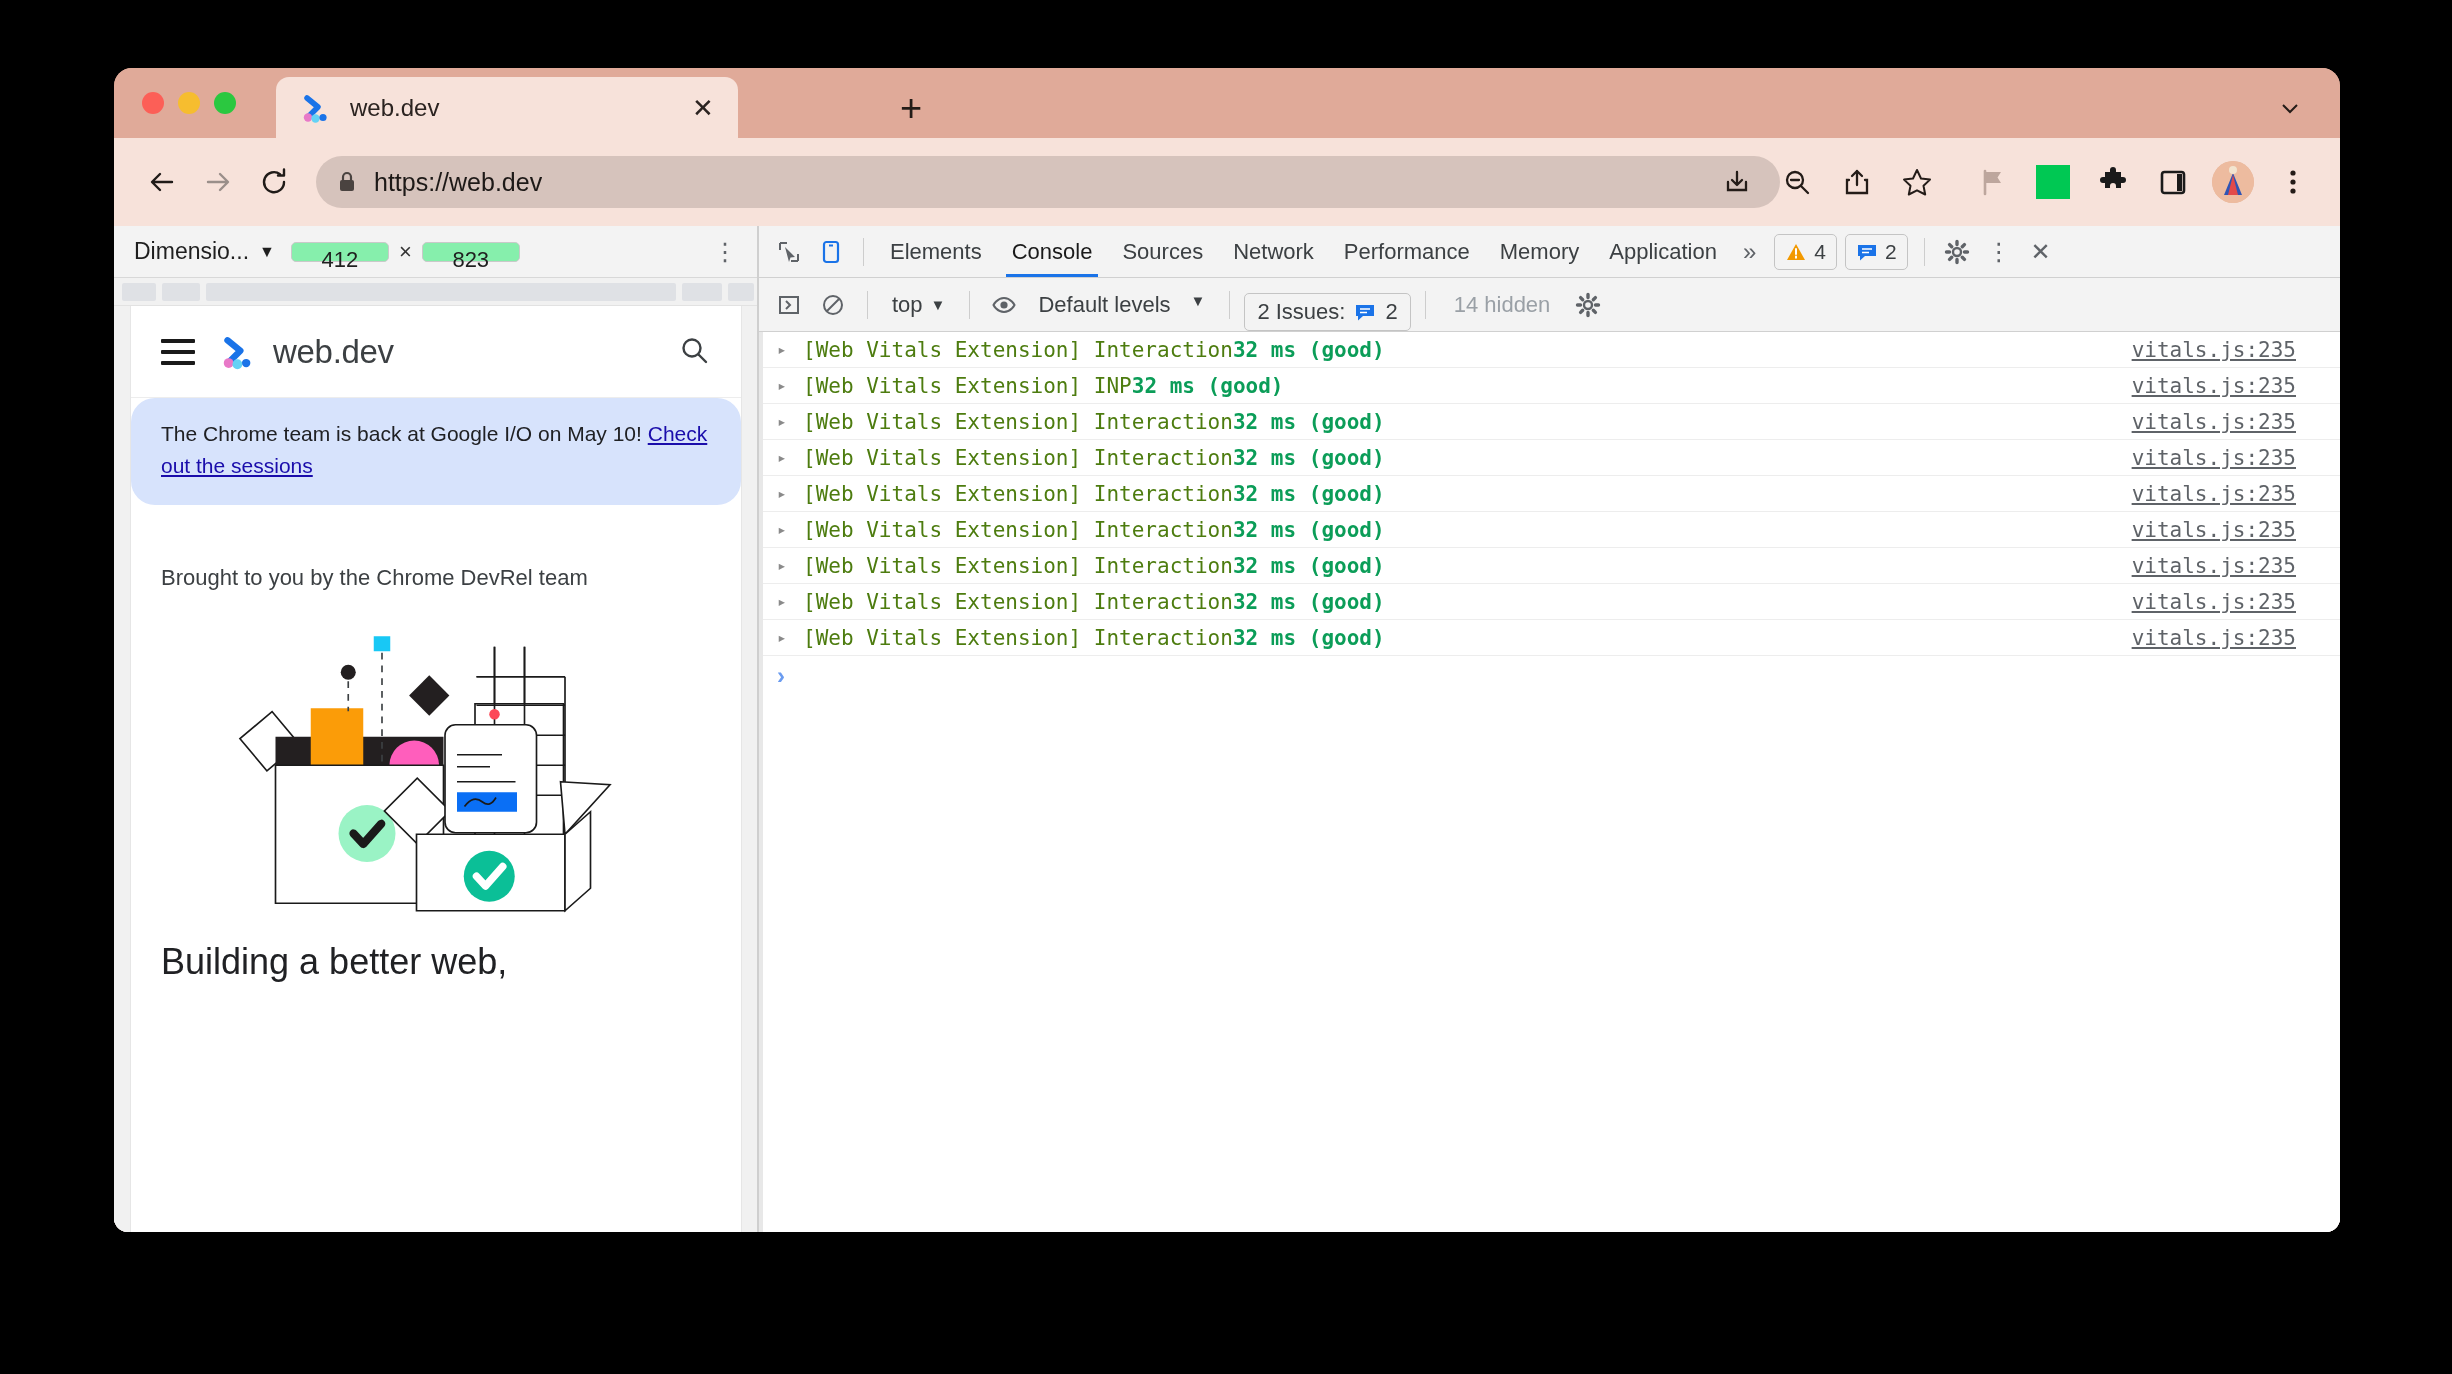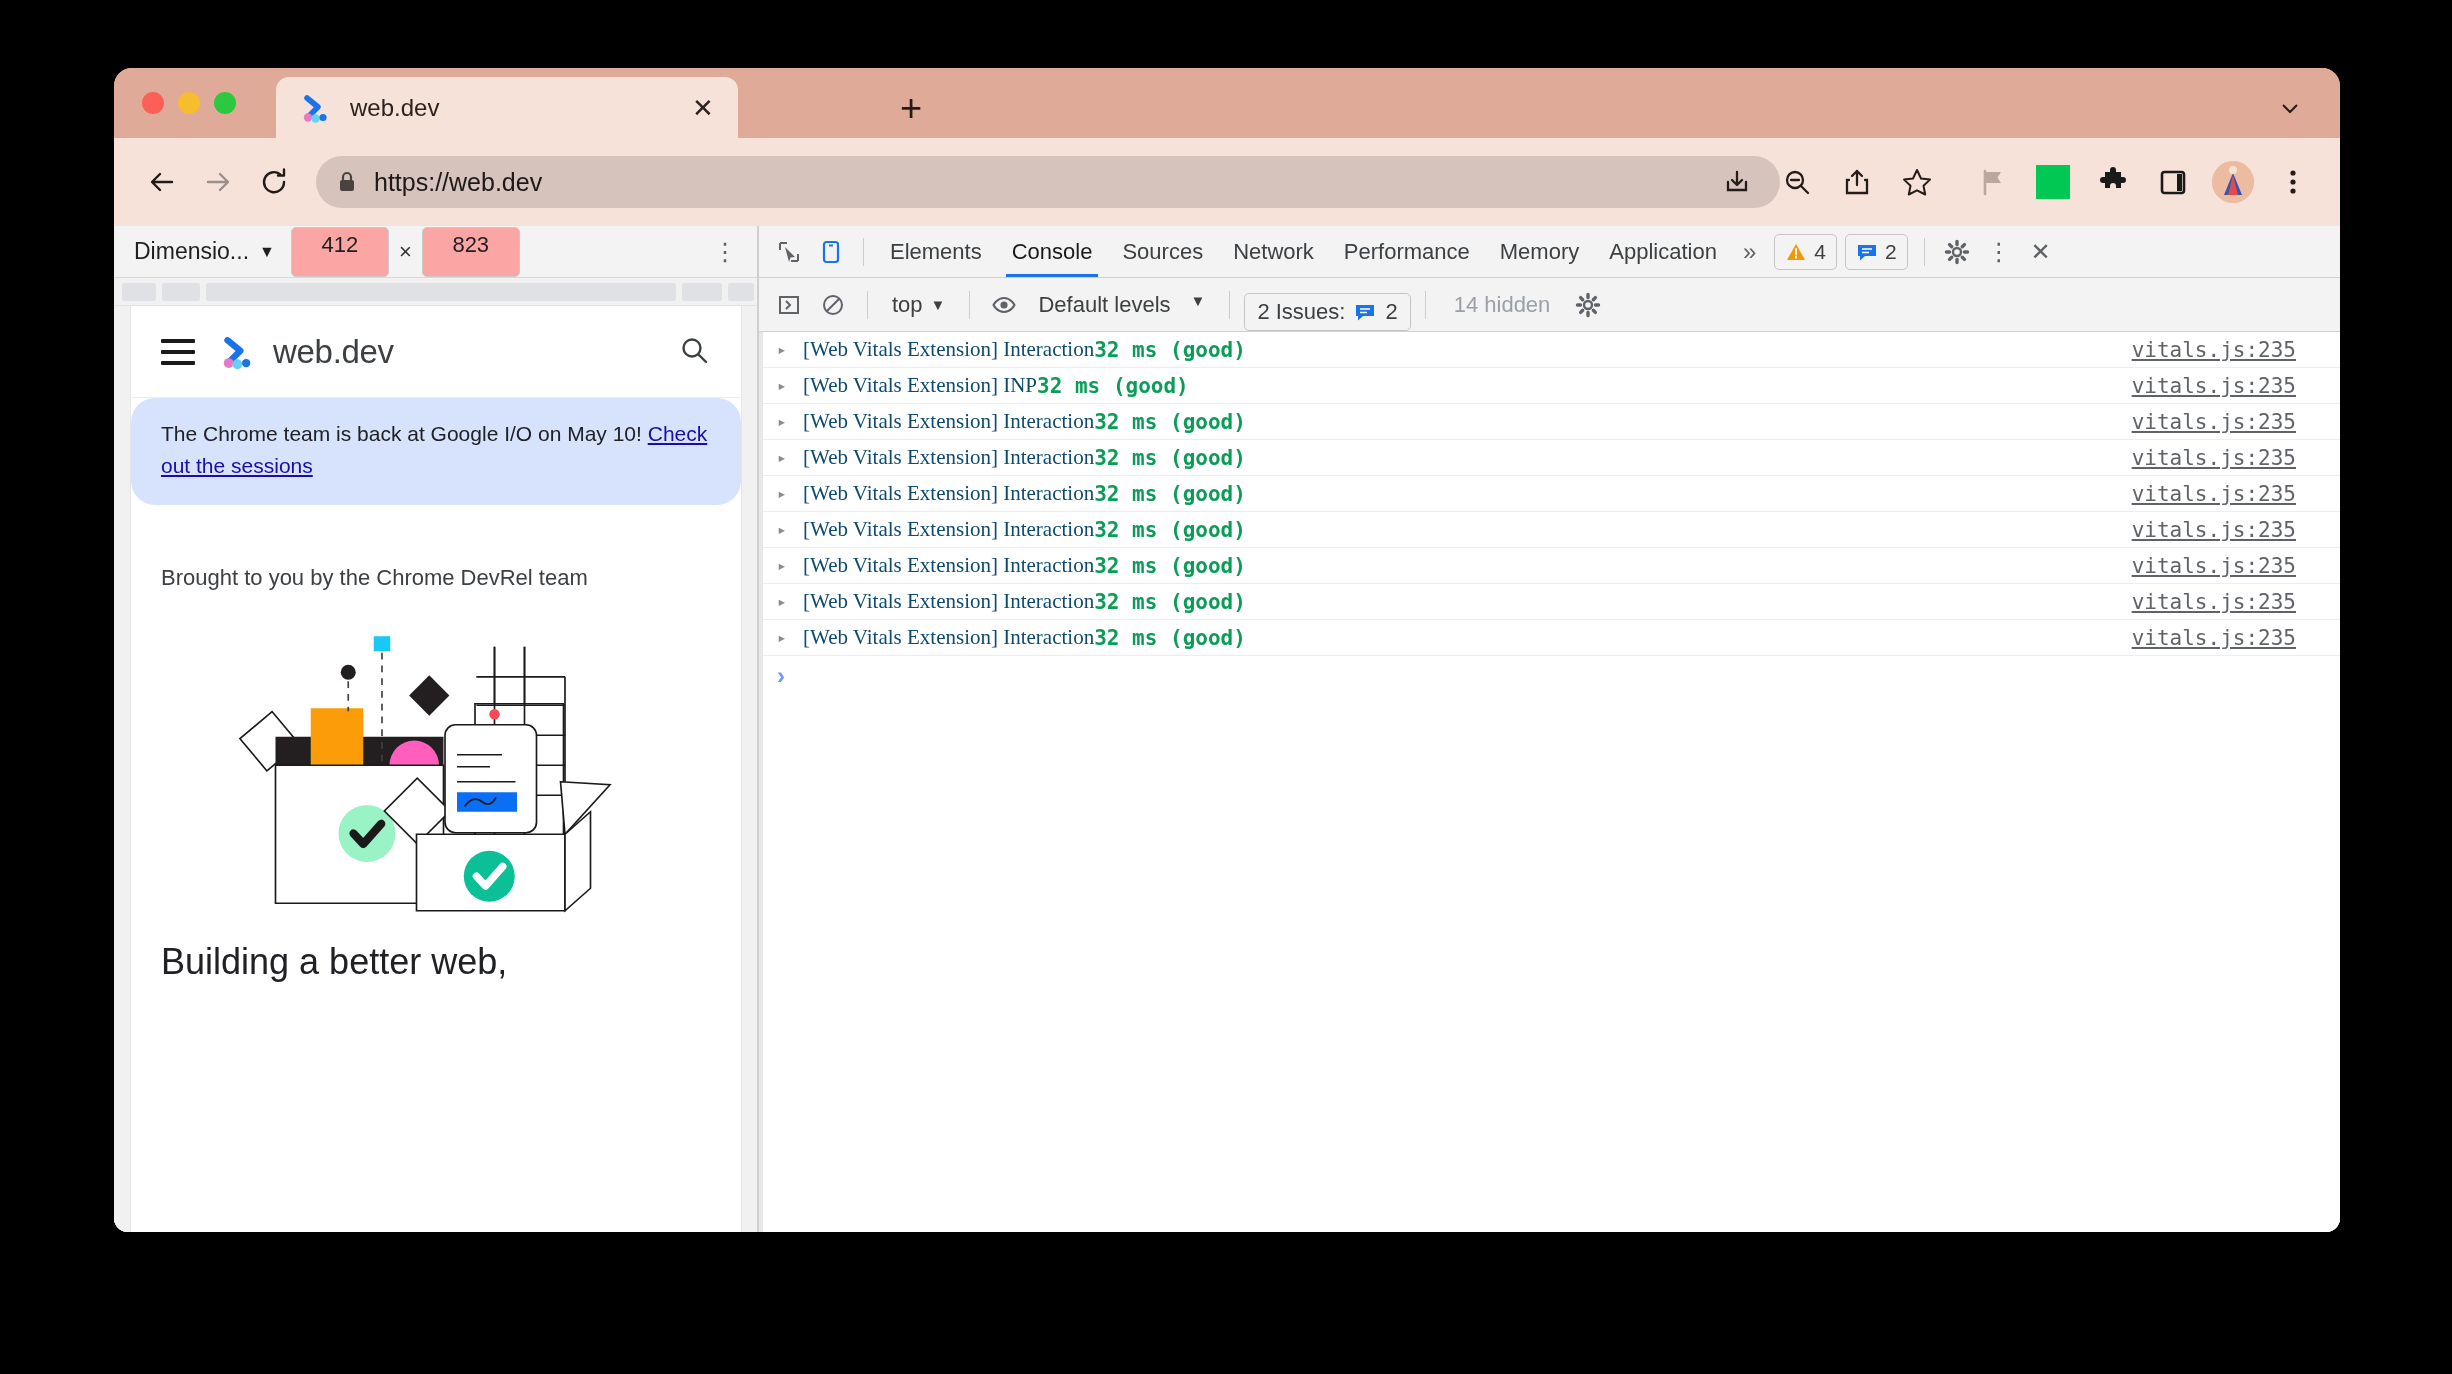--- a/index.html
+++ b/index.html
@@ -168,22 +168,22 @@
     padding: 0 14px;
     gap: 10px;
   }
   #devicebar .dsel {
     font-size: 23px; color: #1f1f1f;
     display: flex; align-items: center; gap: 10px;
     padding: 0 6px;
     white-space: nowrap;
   }
   #devicebar .dinput {
-    width: 98px; height: 50px;
-    background: #fca5a5;
+    width: 98px; height: 20px;
+    background: #86efac;
     border: 1px solid #c9c9c9;
     border-radius: 5px;
     font-size: 22px;
     color: #1f1f1f;
     text-align: center;
     line-height: 34px;
   }
   #devicebar .dx { font-size: 22px; color: #333; }
   #devicebar .dmore {
     margin-left: auto;
@@ -394,21 +394,21 @@
     font-family: "DejaVu Sans Mono", monospace;
     font-size: 21px;
     white-space: nowrap;
   }
   .arrow {
     width: 26px;
     color: #8a8a8a;
     font-size: 16px;
     flex: none;
   }
-  .logmsg { color: #0c4a6e; font-family: Liberation Serif, serif; }
+  .logmsg { color: #4d7c0f; }
   .val { color: #0b9d58; font-weight: bold; }
   .src {
     margin-left: auto;
     margin-right: 44px;
     color: #5f6368;
     text-decoration: underline;
     font-size: 21px;
     flex: none;
   }
   #promptrow {

